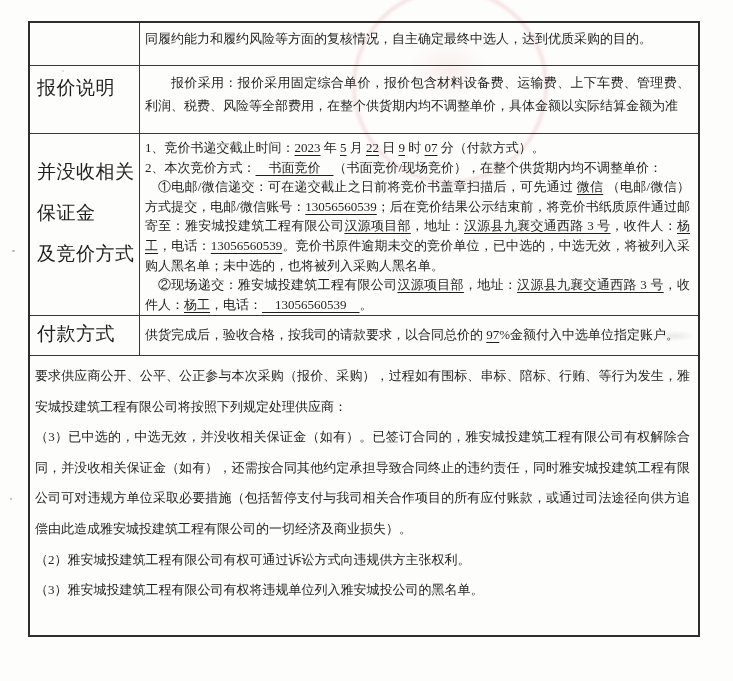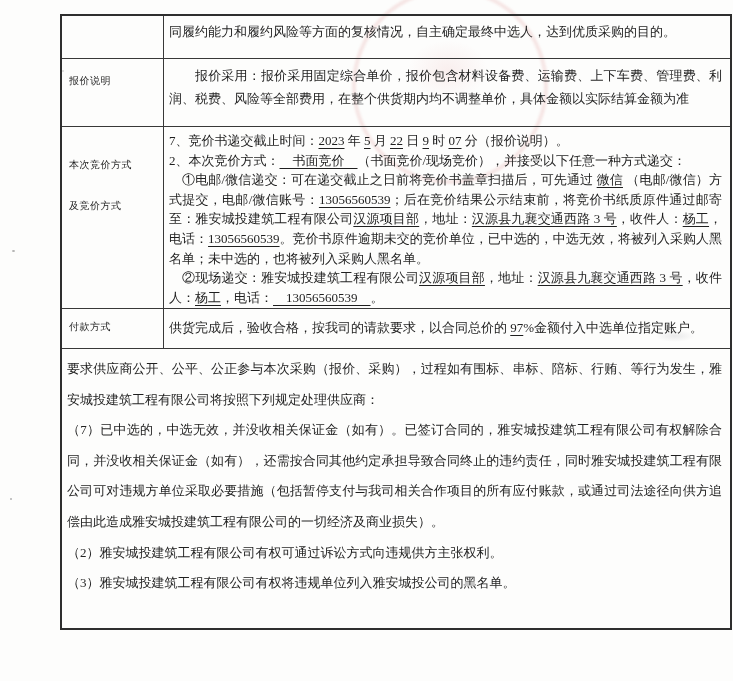--- a/index.html
+++ b/index.html
@@ -24,40 +24,39 @@
     position:absolute;left:408px;top:40px;width:80px;height:60px;
     background:radial-gradient(ellipse at center, rgba(214,110,110,0.10), rgba(214,110,110,0) 70%);
     pointer-events:none;
   }
   .speck{position:absolute;background:rgba(40,40,40,0.35);border-radius:50%;}
   .speck.s1{left:12px;top:250px;width:3px;height:2px;}
   .speck.s2{left:10px;top:498px;width:2px;height:2px;}
   .speck.s3{left:62px;top:70px;width:2px;height:2px;opacity:.5;}
 
   .doc-table{
-    position:absolute;left:28px;top:14px;width:672px;height:616px;
+    position:absolute;left:28px;top:21px;width:672px;height:616px;
     border:2px solid #2e2e2e;
     box-sizing:border-box;
     display:flex;flex-direction:column;
     background:transparent;
-    margin-left:32px;
   }
   .row{display:flex;flex:none;box-sizing:border-box;}
   .row + .row{border-top:1.5px solid #383838;}
   .row-0{height:42px;}
   .row-1{height:68px;}
   .row-2{height:182px;}
   .row-3{height:40px;}
   .row-4{flex:1;}
 
   .cell{box-sizing:border-box;}
   .label{
-    width:102px;flex:none;
+    width:110px;flex:none;
     border-right:1.5px solid #383838;
-    font-size:10px;
+    font-size:19px;
     letter-spacing:0.5px;
     line-height:20px;
   }
   .row-1 .label{padding:12px 0 0 7px;}
   .row-2 .label{padding:17px 0 0 7px;}
   .row-2 .label .label-line{line-height:41px;}
   .row-3 .label{padding:8px 16px 0 7px;}
   .row-4 .label{display:flex;align-items:center;justify-content:center;padding:0;}
 
   .content{
@@ -109,39 +108,39 @@
   <div class="row row-1">
     <div class="cell label">
         <div class="label-line">报价说明</div>
       </div>
     <div class="cell content">
         <p class="para indent-2"><span>报价采用：报价采用固定综合单价，报价包含材料设备费、运输费、上下车费、管理费、利润、税费、风险等全部费用，在整个供货期内均不调整单价，具体金额以实际结算金额为准</span></p>
       </div>
   </div>
   <div class="row row-2">
     <div class="cell label">
-        <div class="label-line">本次竞价方式</div>
+        <div class="label-line">并没收相关保证金</div>
         <div class="label-line">及竞价方式</div>
       </div>
     <div class="cell content">
-        <p class="para indent-0"><span>7、竞价书递交截止时间：</span><span class="u">2023</span><span> 年 </span><span class="u">5</span><span> 月 </span><span class="u">22</span><span> 日 </span><span class="u">9</span><span> 时 </span><span class="u">07</span><span> 分（报价说明）。</span></p>
-        <p class="para indent-0"><span>2、本次竞价方式：</span><span class="u">　书面竞价　</span><span>（书面竞价/现场竞价），并接受以下任意一种方式递交：</span></p>
+        <p class="para indent-0"><span>1、竞价书递交截止时间：</span><span class="u">2023</span><span> 年 </span><span class="u">5</span><span> 月 </span><span class="u">22</span><span> 日 </span><span class="u">9</span><span> 时 </span><span class="u">07</span><span> 分（付款方式）。</span></p>
+        <p class="para indent-0"><span>2、本次竞价方式：</span><span class="u">　书面竞价　</span><span>（书面竞价/现场竞价），在整个供货期内均不调整单价：</span></p>
         <p class="para indent-1"><span>①电邮/微信递交：可在递交截止之日前将竞价书盖章扫描后，可先通过 </span><span class="u">微信</span><span> （电邮/微信）方式提交，电邮/微信账号：</span><span class="u">13056560539</span><span>；后在竞价结果公示结束前，将竞价书纸质原件通过邮寄至：雅安城投建筑工程有限公司</span><span class="u">汉源项目部</span><span>，地址：</span><span class="u">汉源县九襄交通西路 3 号</span><span>，收件人：</span><span class="u">杨工</span><span>，电话：</span><span class="u">13056560539</span><span>。竞价书原件逾期未交的竞价单位，已中选的，中选无效，将被列入采购人黑名单；未中选的，也将被列入采购人黑名单。</span></p>
         <p class="para indent-1"><span>②现场递交：雅安城投建筑工程有限公司</span><span class="u">汉源项目部</span><span>，地址：</span><span class="u">汉源县九襄交通西路 3 号</span><span>，收件人：</span><span class="u">杨工</span><span>，电话：</span><span class="u">　13056560539　</span><span>。</span></p>
       </div>
   </div>
   <div class="row row-3">
     <div class="cell label">
         <div class="label-line">付款方式</div>
       </div>
     <div class="cell content">
         <p class="para indent-0"><span>供货完成后，验收合格，按我司的请款要求，以合同总价的 </span><span class="u">97</span><span>%金额付入中选单位指定账户。</span></p>
       </div>
   </div>
   <div class="row row-4">
     <div class="cell content">
         <p class="para indent-0"><span>要求供应商公开、公平、公正参与本次采购（报价、采购），过程如有围标、串标、陪标、行贿、等行为发生，雅安城投建筑工程有限公司将按照下列规定处理供应商：</span></p>
-        <p class="para indent-0"><span>（7）已中选的，中选无效，并没收相关保证金（如有）。已签订合同的，雅安城投建筑工程有限公司有权解除合同，并没收相关保证金（如有），还需按合同其他约定承担导致合同终止的违约责任，同时雅安城投建筑工程有限公司可对违规方单位采取必要措施（包括暂停支付与我司相关合作项目的所有应付账款，或通过司法途径向供方追偿由此造成雅安城投建筑工程有限公司的一切经济及商业损失）。</span></p>
+        <p class="para indent-0"><span>（3）已中选的，中选无效，并没收相关保证金（如有）。已签订合同的，雅安城投建筑工程有限公司有权解除合同，并没收相关保证金（如有），还需按合同其他约定承担导致合同终止的违约责任，同时雅安城投建筑工程有限公司可对违规方单位采取必要措施（包括暂停支付与我司相关合作项目的所有应付账款，或通过司法途径向供方追偿由此造成雅安城投建筑工程有限公司的一切经济及商业损失）。</span></p>
         <p class="para indent-0"><span>（2）雅安城投建筑工程有限公司有权可通过诉讼方式向违规供方主张权利。</span></p>
         <p class="para indent-0"><span>（3）雅安城投建筑工程有限公司有权将违规单位列入雅安城投公司的黑名单。</span></p>
       </div>
   </div>
 </div>
 
 </body></html>

